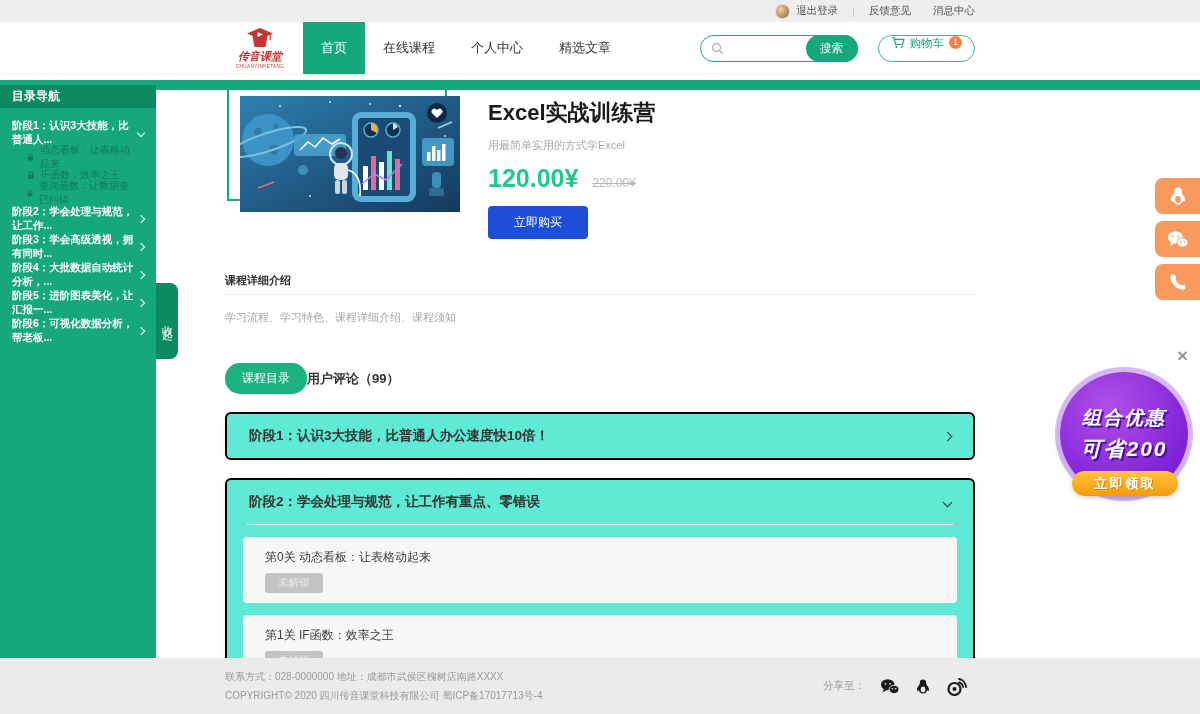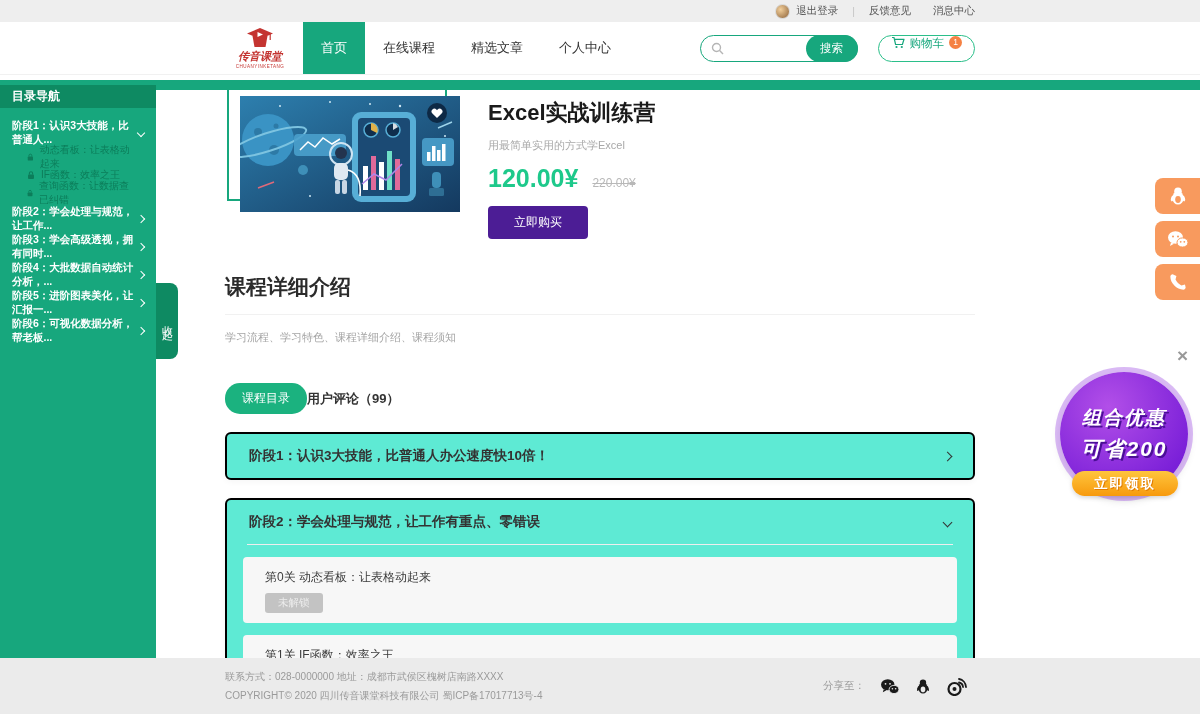--- a/index.html
+++ b/index.html
@@ -102,26 +102,26 @@
     border:2px solid #17a77d; background:transparent;
   }
   .cover { position:absolute; left:0; top:0; width:220px; height:116px; z-index:1; }
   .hero-info { margin-left:28px; padding-top:14px; }
   .course-title { font-size:22px; font-weight:bold; color:#1a1a1a; }
   .course-sub { margin-top:10px; font-size:11px; color:#a8a8a8; }
   .price-row { margin-top:11px; display:flex; align-items:baseline; }
   .price { font-size:25px; font-weight:bold; color:#1ec98b; }
   .old-price { margin-left:14px; font-size:12px; color:#b8b8b8; text-decoration:line-through; }
   .buy-btn {
-    margin-top:13px; display:inline-block; background:#4c1d95; color:#fff; border:none;
+    margin-top:13px; display:inline-block; background:#1d4ed8; color:#fff; border:none;
     font-size:12px; padding:8px 26px; border-radius:4px; cursor:pointer;
   }
 
   .detail { margin-top:34px; }
-  .detail h2 { font-size:21px; font-weight:bold; color:#2b2b2b; padding-bottom:13px; border-bottom:1px solid #f1f1f1;margin-top:20px; }
+  .detail h2 { font-size:11px; font-weight:bold; color:#2b2b2b; padding-bottom:6px; border-bottom:1px solid #f1f1f1;margin-top:20px; }
   .detail .summary { margin-top:15px; font-size:11px; color:#a5a5a5; }
 
   .tabs { margin-top:38px; display:flex; align-items:center; }
   .tab-pill {
     background:#1bb27f; color:#fff; font-size:12px; padding:7px 17px;
     border-radius:15px; border:none; cursor:pointer;
   }
   .tab-plain { font-size:13px; font-weight:bold; color:#333; cursor:pointer; }
 
   .acc-card {
@@ -202,22 +202,22 @@
       <path d="M5.5,8 L20.5,8 L18.5,19 L7.5,19 Z" fill="#c43431"></path>
       <polygon points="10.5,4 16,6.5 10.5,9" fill="#ffffff"></polygon>
       <rect x="22.6" y="6" width="1.2" height="6" fill="#c43431"></rect>
     </svg>
     <span class="zh">传音课堂</span>
     <span class="en">CHUANYINKETANG</span>
   </div>
   <div class="nav-menu">
     <div class="nav-item active">首页</div>
     <div class="nav-item">在线课程</div>
+    <div class="nav-item">个人中心</div>
     <div class="nav-item">精选文章</div>
-    <div class="nav-item">个人中心</div>
   </div>
   <div class="nav-right">
     <div class="searchbox">
       <svg class="mag" width="13" height="13" viewBox="0 0 13 13">
         <circle cx="5.5" cy="5.5" r="4" fill="none" stroke="#b5b5b5" stroke-width="1.4"></circle>
         <line x1="8.6" y1="8.6" x2="12" y2="12" stroke="#b5b5b5" stroke-width="1.4"></line>
       </svg>
       <input type="text" style="">
       <button class="search-btn">搜索</button>
     </div>

